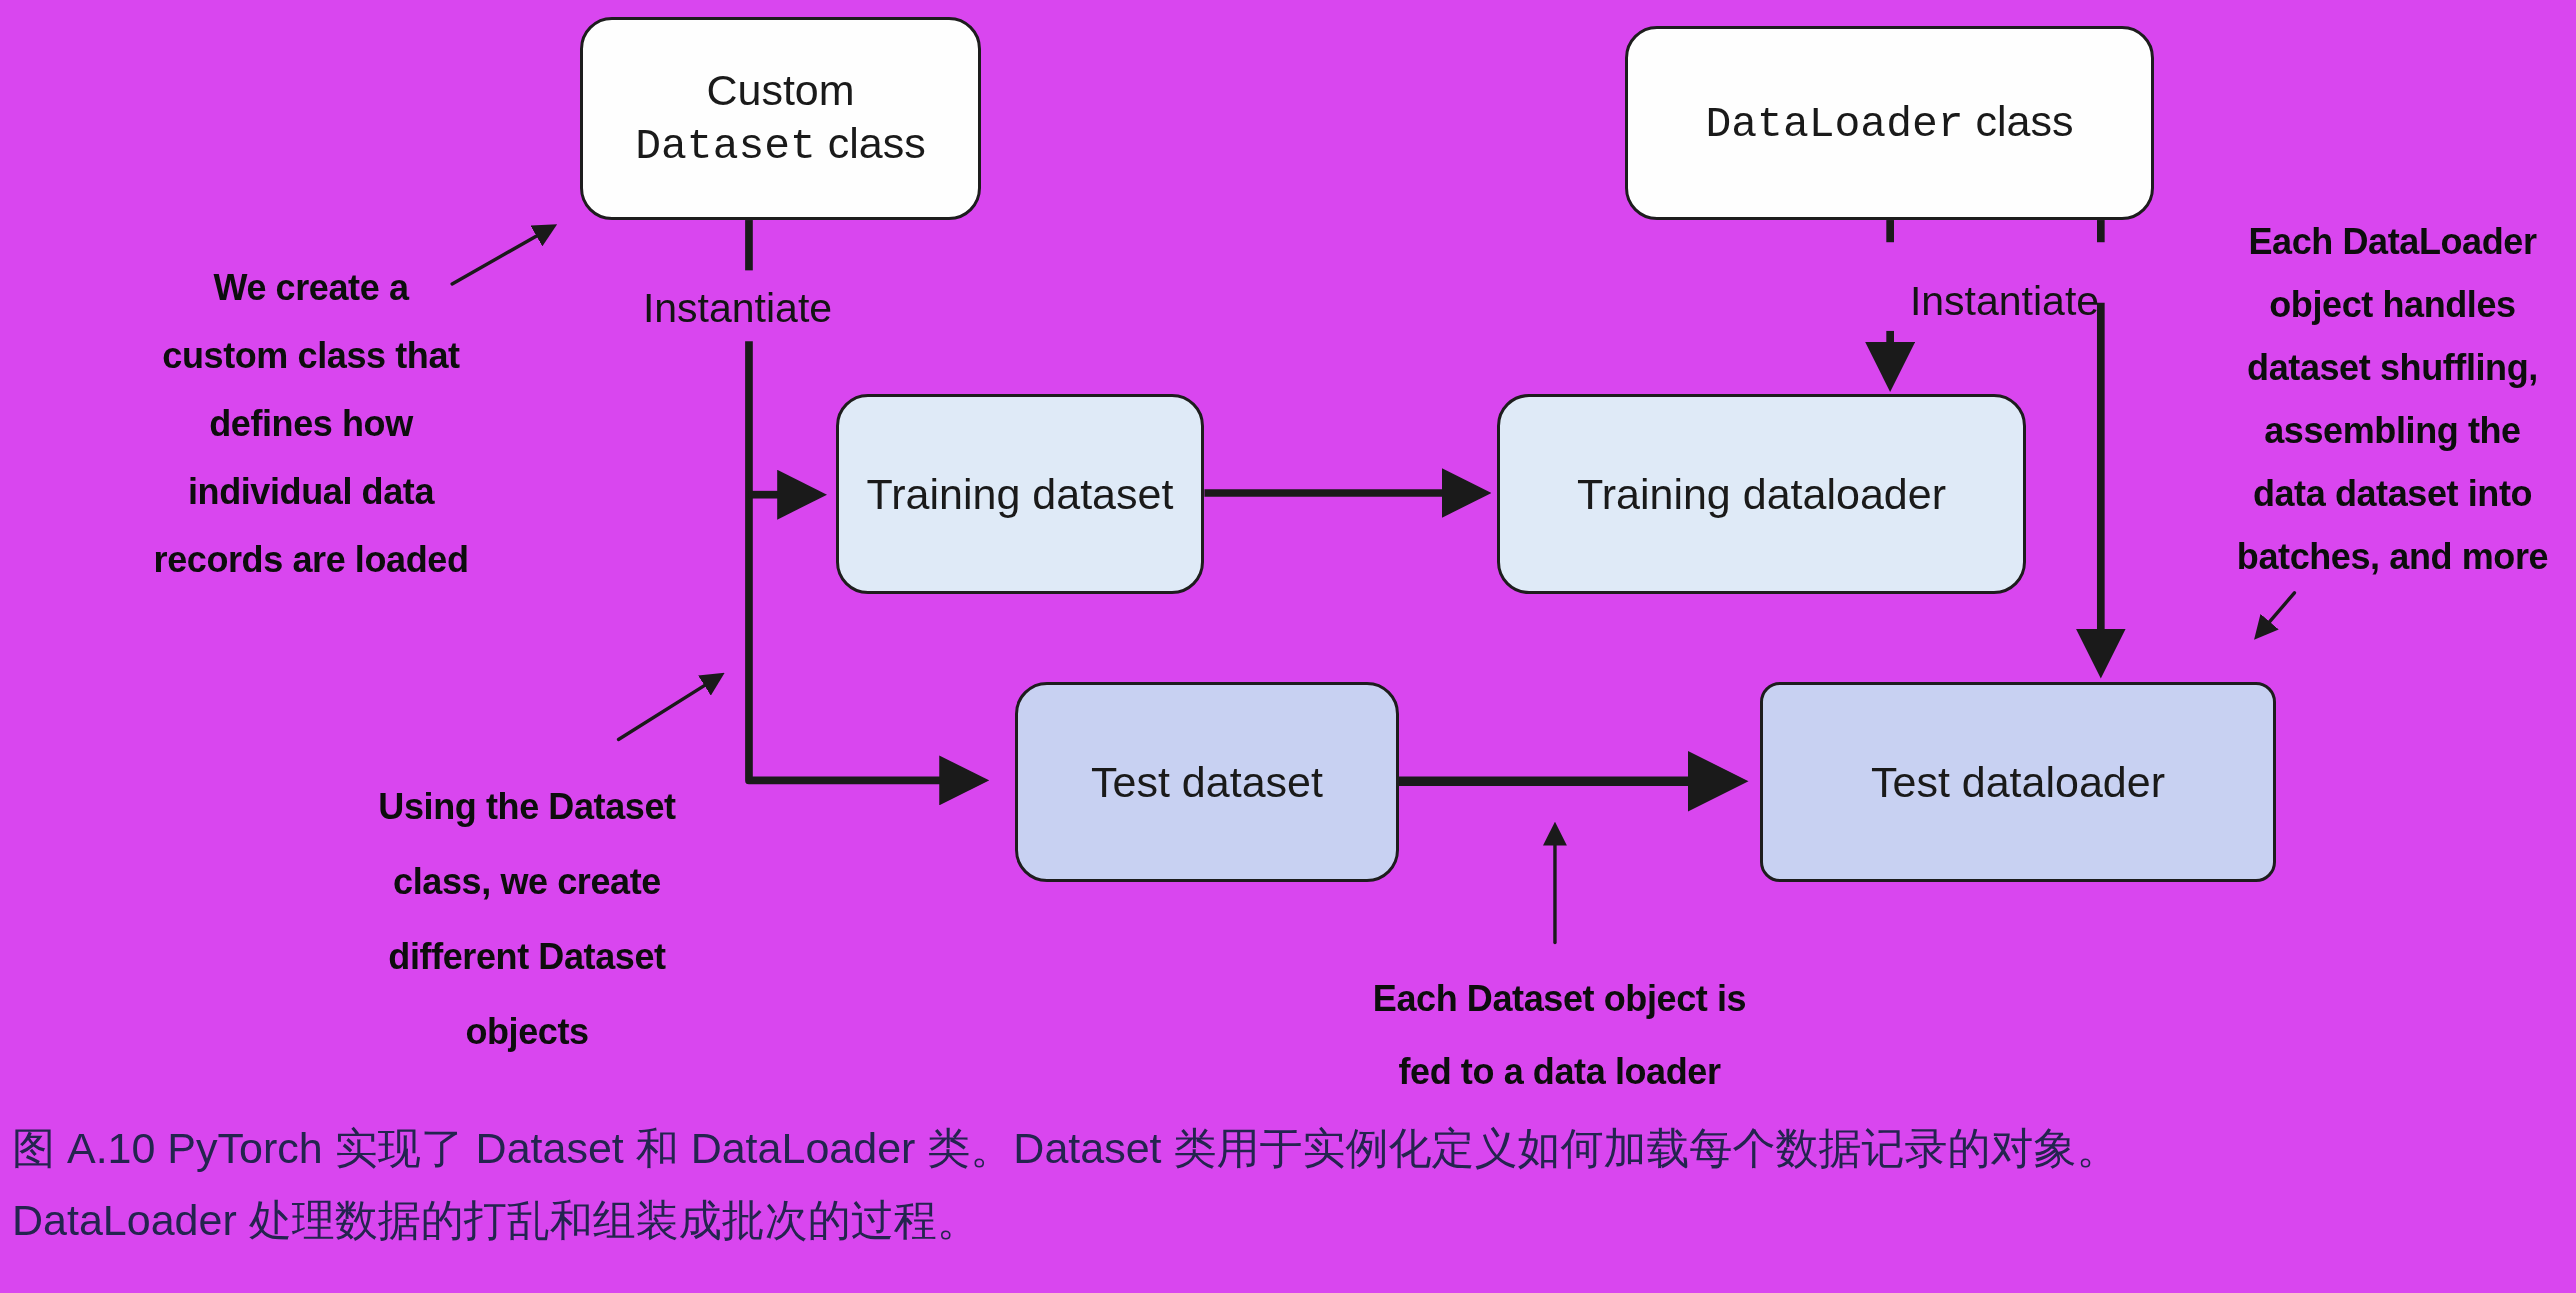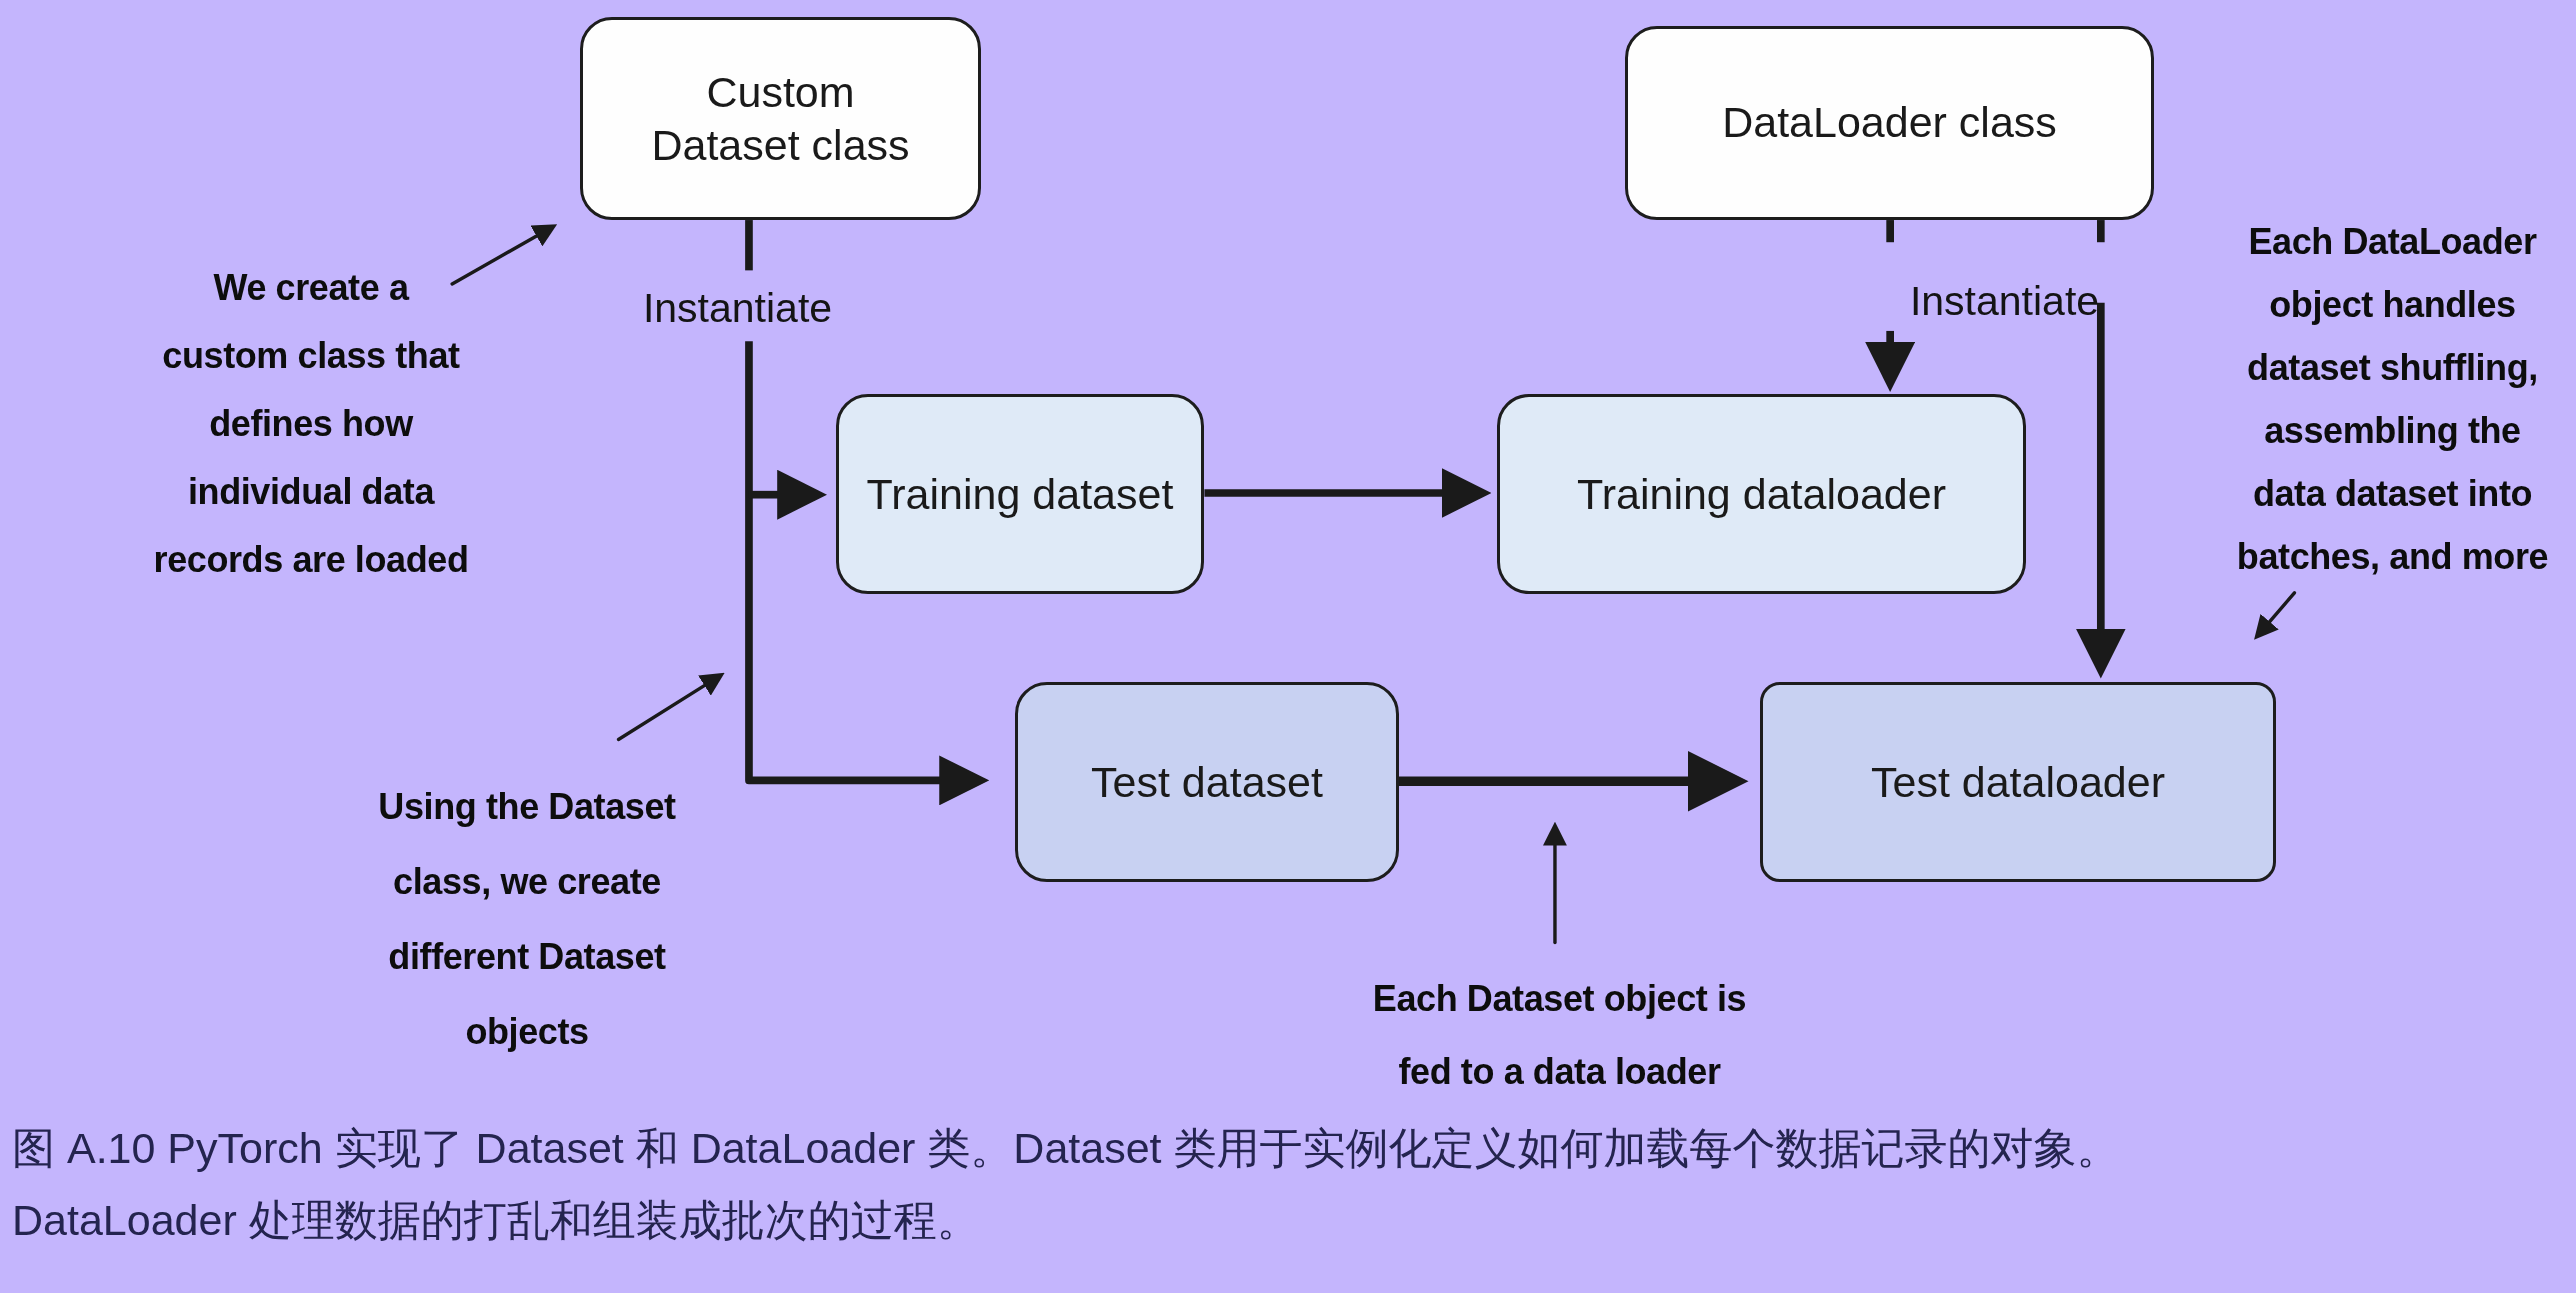--- a/index.html
+++ b/index.html
@@ -1,31 +1,31 @@
 <!DOCTYPE html>
 <html style="font-size:13.6px"><head>
 <meta charset="utf-8">
 <style>
   html,body { margin:0; padding:0; background:#ffffff; }
   .canvas {
-    position:relative; width:2576px; height:1293px; background:#c4b5fd;
+    position:relative; width:2576px; height:1293px; background:#d946ef;
     font-family:"Liberation Sans","DejaVu Sans",sans-serif; color:#1a1a1a; overflow:hidden;
   }
   svg.arrows { position:absolute; left:0; top:0; width:2576px; height:1293px; }
   .flow { stroke:#1a1a1a; stroke-width:9; fill:none; stroke-linejoin:round; stroke-linecap:butt; }
   .flow.thick { stroke-width:11; }
   .note-arrow { stroke:#1a1a1a; stroke-width:4; fill:none; stroke-linecap:round; }
 
   .box {
     position:absolute; box-sizing:border-box;
     border:3.4px solid #1d1d1d; border-radius:32px;
     display:flex; flex-direction:column; align-items:center; justify-content:center;
     font-size:43px; line-height:53px; text-align:center; color:#1a1a1a;
   }
-  .box .mono { font-family:Liberation Sans, sans-serif; }
+  .box .mono { font-family:Liberation Mono, monospace; }
   .b-custom   { left:580px;  top:17px;  width:401px; height:203px; background:#fefefe; }
   .b-loader   { left:1625px; top:25.6px;  width:529px; height:194px; background:#fefefe; }
   .b-train-ds { left:836px;  top:394px; width:368px; height:200px; background:#dfeaf7; }
   .b-train-dl { left:1497px; top:394px; width:529px; height:200px; background:#dfeaf7; }
   .b-test-ds  { left:1015px; top:682px; width:384px; height:200px; background:#c8d1f2; }
   .b-test-dl  { left:1760px; top:682px; width:516px; height:200px; background:#c8d1f2;border-radius:20px; }
 
   .inst { position:absolute; font-size:41px; color:#141414; text-align:center; }
   .inst-left  { left:597px;  top:285px; width:281px; }
   .inst-right { left:1864px; top:278px; width:281px; }

